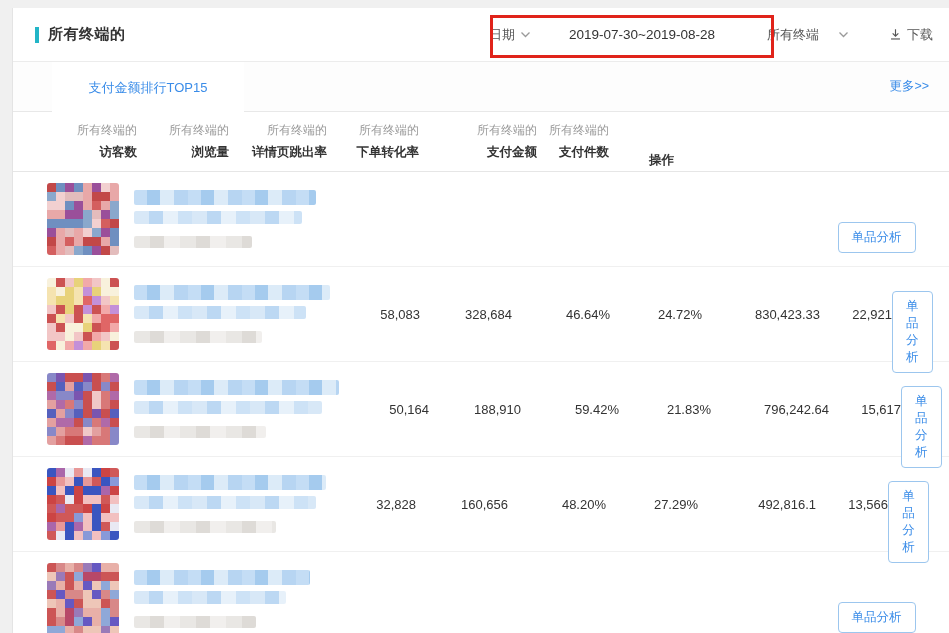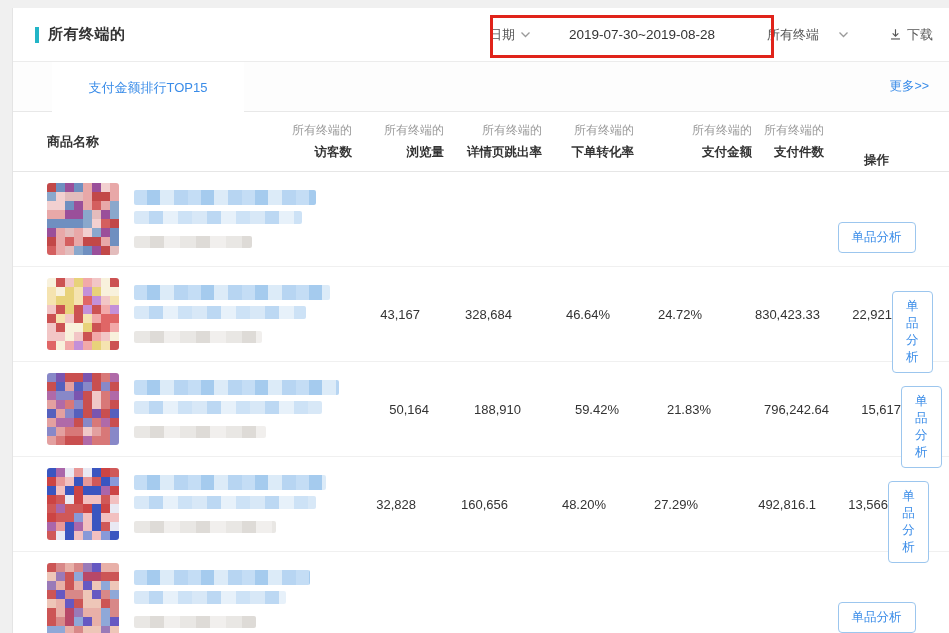--- a/index.html
+++ b/index.html
@@ -107,23 +107,20 @@
   </div>
 
   <div class="tabs">
     <div class="tab active">
       <span>支付金额排行TOP15</span>
     </div>
     <span class="more">更多&gt;&gt;</span>
   </div>
 
   <div class="thead">
-    <div class="name-col">
-      <span class="name-hd">商品名称</span>
-    </div>
     <div class="metrics">
         <div class="mh cell w0">
           <span class="pre">所有终端的</span>
           <span class="nm">访客数</span>
         </div>
         <div class="mh cell w1">
           <span class="pre">所有终端的</span>
           <span class="nm">浏览量</span>
         </div>
         <div class="mh cell w2">
@@ -296,21 +293,21 @@
             <span style="background: rgb(245, 227, 176);"></span>
             <span style="background: rgb(204, 82, 82);"></span>
           </div>
       <div class="p-name">
         <div class="blob b1" style="width: 196px;"></div>
         <div class="blob b2" style="width: 172px;"></div>
         <div class="blob gr" style="width: 128px;"></div>
       </div>
     </div>
     <div class="metrics">
-          <div class="cell w0">43,167</div>
+          <div class="cell w0">58,083</div>
           <div class="cell w1">328,684</div>
           <div class="cell w2">46.64%</div>
           <div class="cell w3">24.72%</div>
           <div class="cell w4">830,423.33</div>
           <div class="cell w5">22,921</div>
         </div>
     <div class="action-col">
       <button class="act-btn">单品分析</button>
     </div>
   </div>

